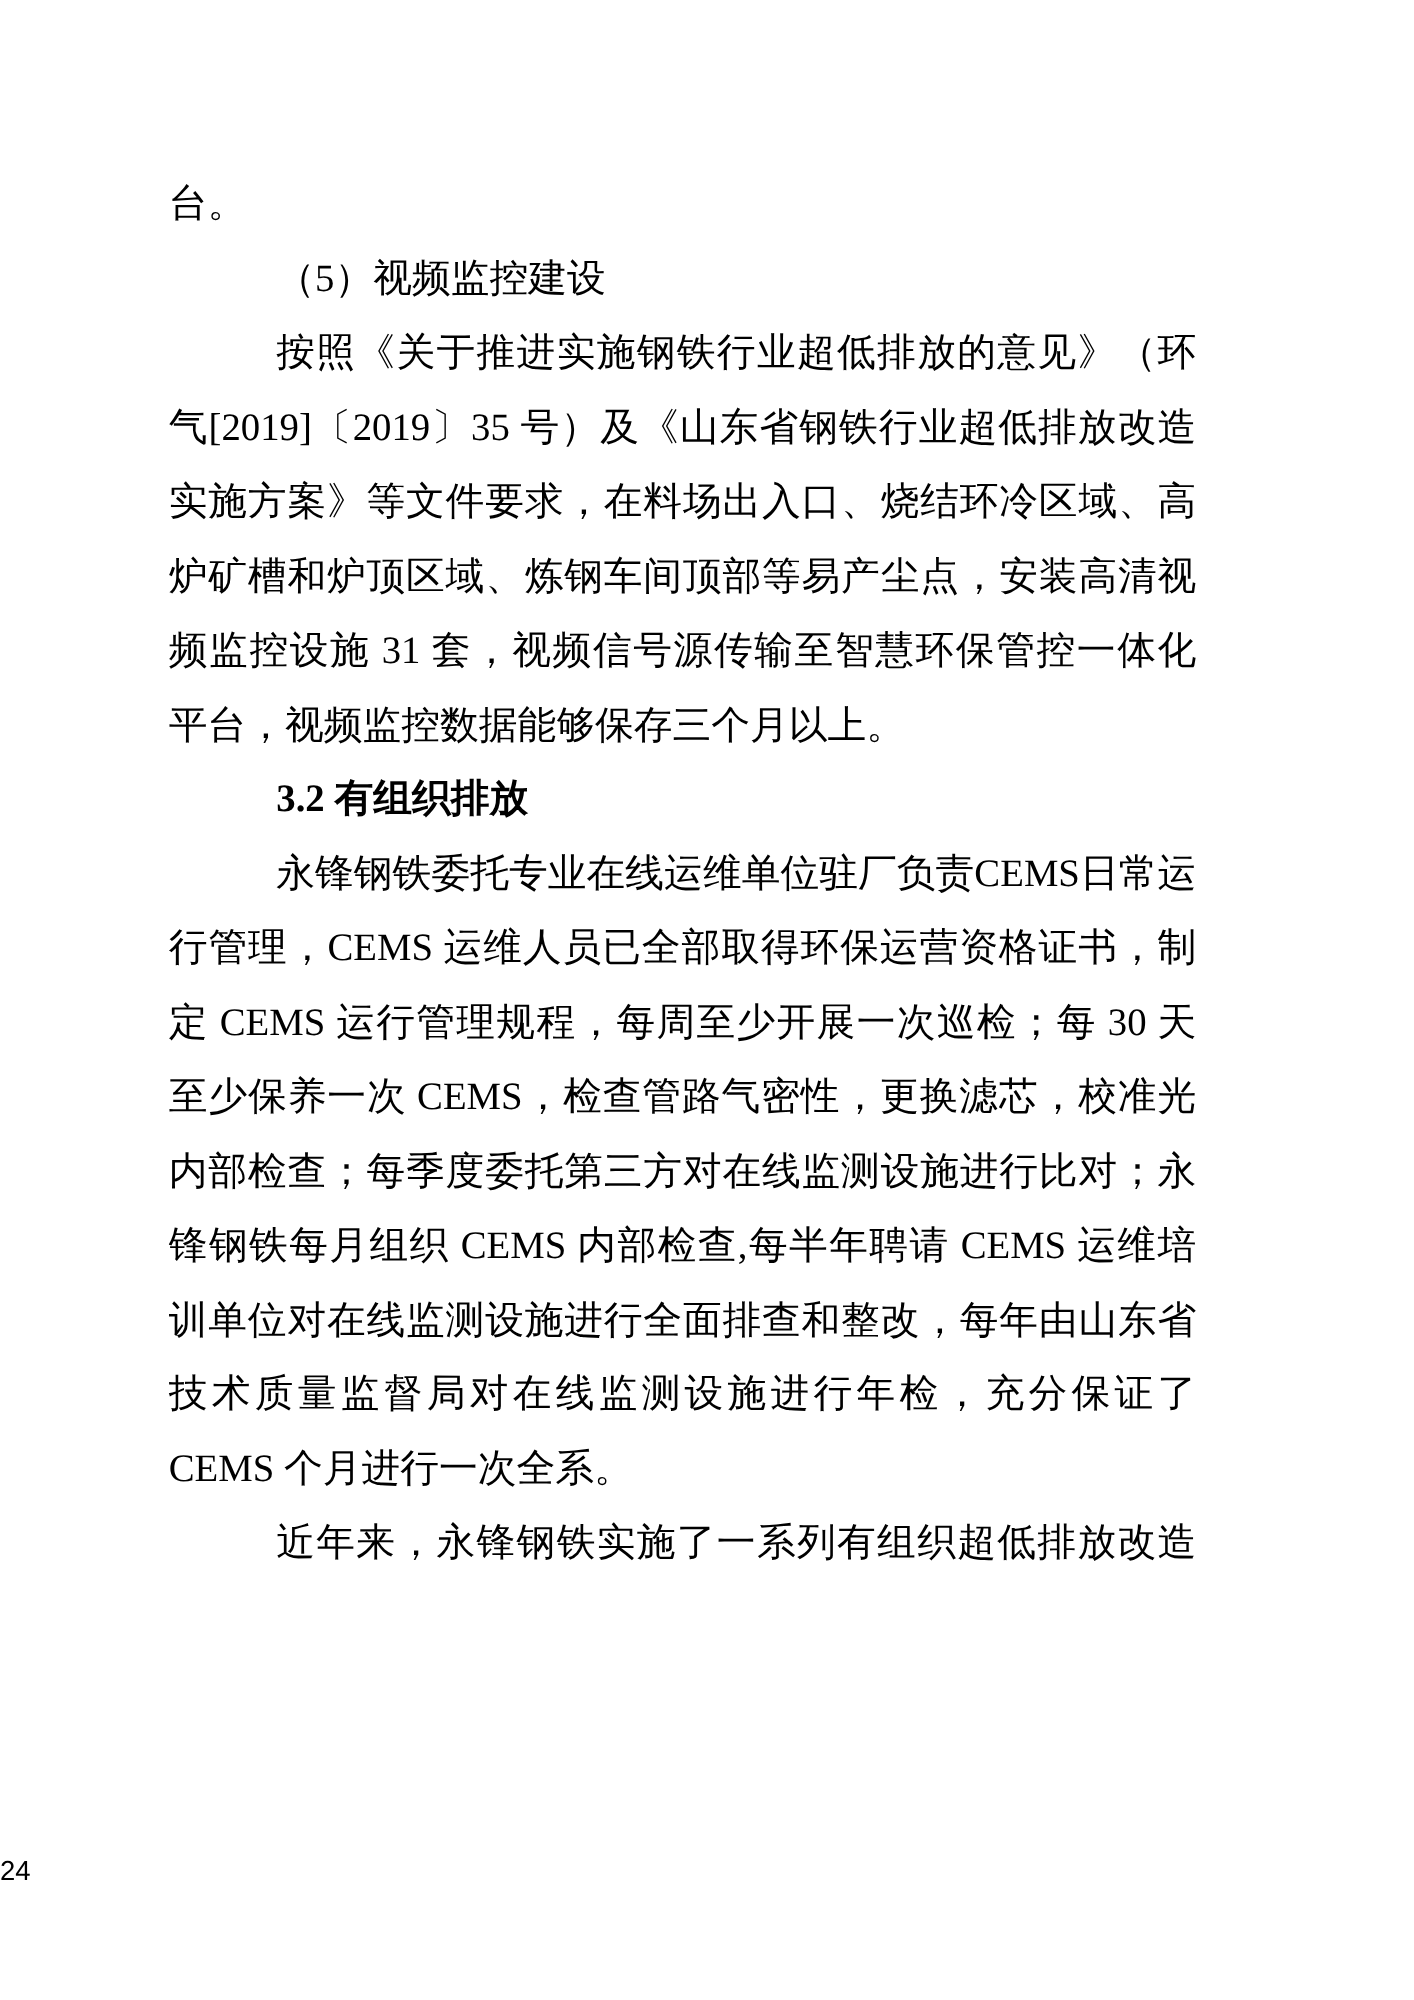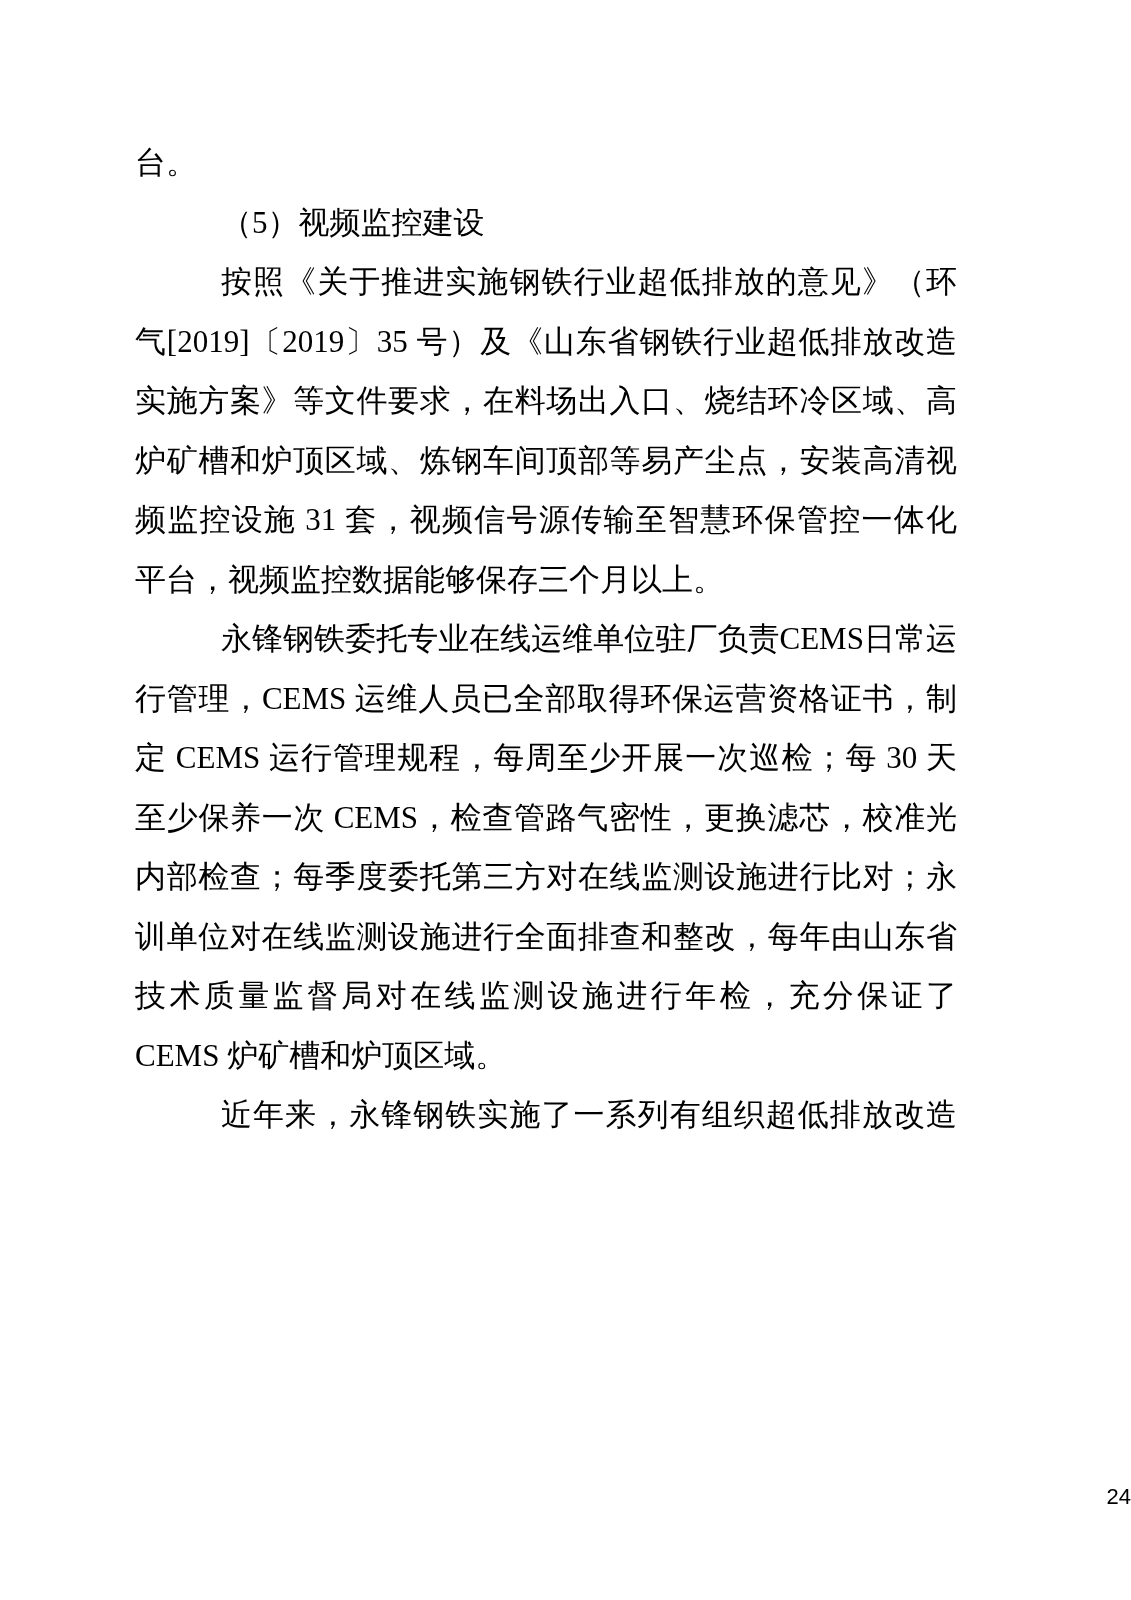--- a/index.html
+++ b/index.html
@@ -39,44 +39,46 @@
     text-indent: 86px;
   }
   .line.heading {
     font-weight: bold;
   }
   .page-number {
     position: absolute;
     top: 1482px;
     left: 0;
     width: 100%;
-    text-align: right;
+    text-align: left;
     font-size: 22px;
     line-height: 30px;
     font-family: "Liberation Sans", "DejaVu Sans", sans-serif;
     color: #000000;
   }
 </style>
 </head>
 <body>
 
 <div class="page">
   <div class="content">
       <div class="line">台。</div>
       <div class="line indent">（5）视频监控建设</div>
       <div class="line stretch indent">按照《关于推进实施钢铁行业超低排放的意见》（环大</div>
       <div class="line stretch">气[2019]〔2019〕35 号）及《山东省钢铁行业超低排放改造</div>
       <div class="line stretch">实施方案》等文件要求，在料场出入口、烧结环冷区域、高</div>
       <div class="line stretch">炉矿槽和炉顶区域、炼钢车间顶部等易产尘点，安装高清视</div>
       <div class="line stretch">频监控设施 31 套，视频信号源传输至智慧环保管控一体化</div>
       <div class="line">平台，视频监控数据能够保存三个月以上。</div>
+      <div class="line indent heading">3.2 有组织排放</div>
       <div class="line stretch indent">永锋钢铁委托专业在线运维单位驻厂负责CEMS日常运</div>
       <div class="line stretch">行管理，CEMS 运维人员已全部取得环保运营资格证书，制</div>
       <div class="line stretch">定 CEMS 运行管理规程，每周至少开展一次巡检；每 30 天</div>
       <div class="line stretch">至少保养一次 CEMS，检查管路气密性，更换滤芯，校准光</div>
       <div class="line stretch">内部检查；每季度委托第三方对在线监测设施进行比对；永</div>
+      <div class="line stretch">锋钢铁每月组织 CEMS 内部检查,每半年聘请 CEMS 运维培</div>
       <div class="line stretch">训单位对在线监测设施进行全面排查和整改，每年由山东省</div>
       <div class="line stretch">技术质量监督局对在线监测设施进行年检，充分保证了</div>
-      <div class="line">CEMS 炉矿槽和炉顶区域。</div>
+      <div class="line">CEMS 个月进行一次全系。</div>
       <div class="line stretch indent">近年来，永锋钢铁实施了一系列有组织超低排放改造工</div>
     </div>
   <div class="page-number">24</div>
 </div>
 
 </body></html>

